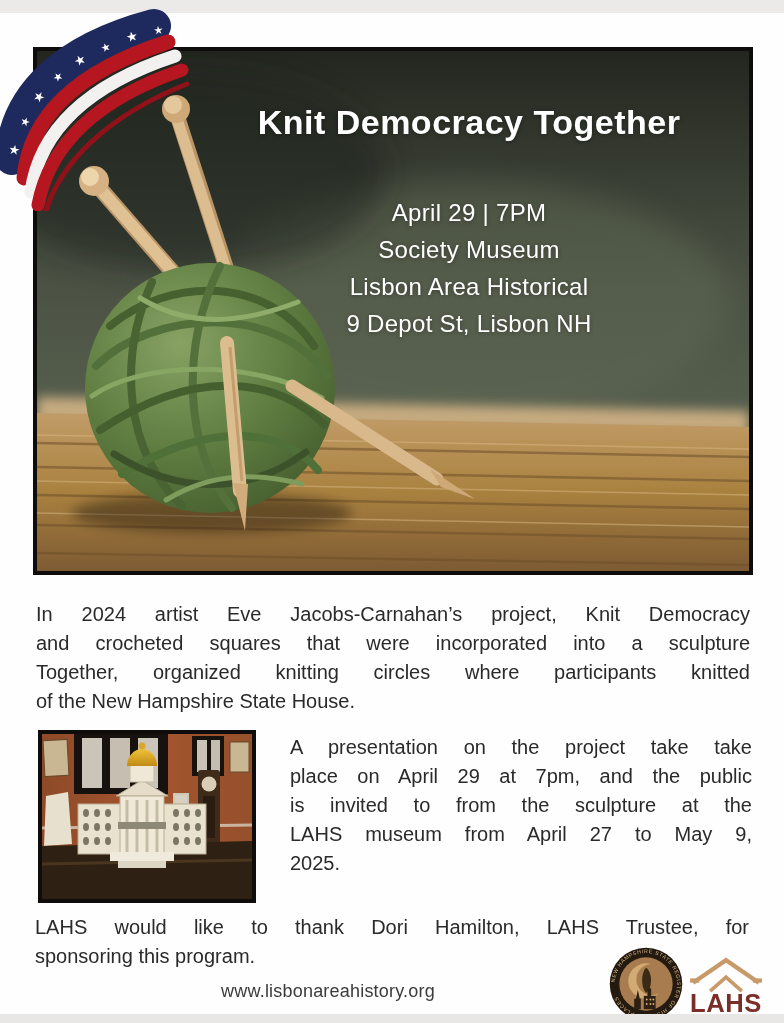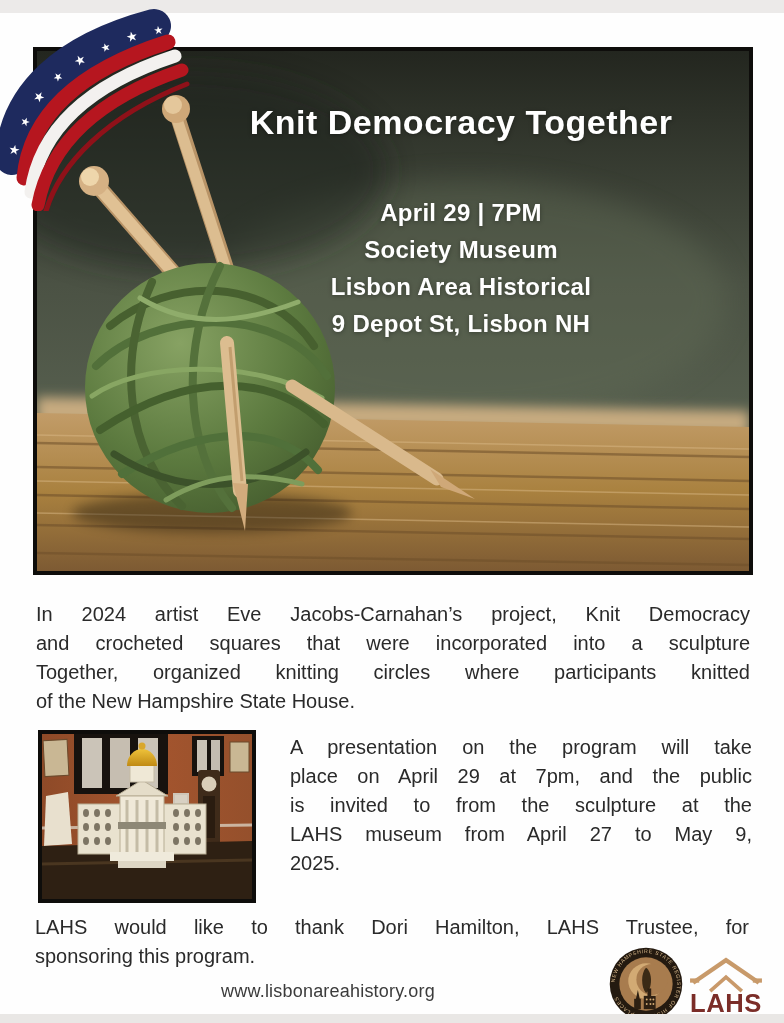--- a/index.html
+++ b/index.html
@@ -5,24 +5,24 @@
   html,body{margin:0;padding:0;background:#ffffff;}
   .page{position:relative;width:784px;height:1023px;background:#fefefe;overflow:hidden;
         font-family:"Liberation Sans", sans-serif;color:#262626;}
   .strip{position:absolute;left:0;width:784px;}
   .strip.top{top:0;height:13px;background:#eceae9;}
   .strip.bottom{top:1014px;height:9px;background:#e9e7e5;}
 
   
   .hero{position:absolute;left:33px;top:47px;width:712px;height:520px;border:4px solid #0e0d0b;}
   .hero svg{display:block;}
-  .hero-text{position:absolute;left:184px;top:52px;width:480px;text-align:center;color:#fff;
+  .hero-text{position:absolute;left:192px;top:52px;width:480px;text-align:center;color:#fff;
              text-shadow:0 1px 4px rgba(0,0,0,.35);}
   .hero-title{font-size:34px;font-weight:bold;letter-spacing:.5px;line-height:1.15;}
-  .hero-details{margin-top:52px;font-size:24px;font-weight:bold;line-height:37px;letter-spacing:.3px;}
+  .hero-details{margin-top:52px;font-size:24px;font-weight:normal;line-height:37px;letter-spacing:.3px;}
 
   .flag{position:absolute;left:0px;top:6px;width:205px;height:205px;}
 
   
   .para{position:absolute;font-size:20px;line-height:29px;color:#2a2a2a;}
   .jl{text-align:justify;text-align-last:justify;}
   .jl-end{text-align:left;text-align-last:left;}
   .para1{left:36px;top:600px;width:714px;}
   .para2{left:290px;top:733px;width:462px;}
   .para3{left:35px;top:913px;width:714px;}
@@ -241,21 +241,21 @@
         <rect x="88" y="30" width="24" height="18" fill="#efe8d6" stroke="#c5bca6"></rect>
         <path d="M 85,32 A 15,17 0 1 1 115,32 Z" fill="url(#domeG)"></path>
         <circle cx="100" cy="12" r="3.5" fill="#d9a72c"></circle>
         <rect x="68" y="118" width="64" height="9" fill="#efeadb"></rect>
         <rect x="76" y="127" width="48" height="7" fill="#ddd6c4"></rect>
       </g>
     </svg>
   </div>
 
   <div class="para para2">
-    <div class="jl">A presentation on the program will take</div>
+    <div class="jl">A presentation on the project take take</div>
     <div class="jl">place on April 29 at 7pm, and the public</div>
     <div class="jl">is invited to from the sculpture at the</div>
     <div class="jl">LAHS museum from April 27 to May 9,</div>
     <div class="jl-end">2025.</div>
   </div>
 
   <div class="para para3">
     <div class="jl">LAHS would like to thank Dori Hamilton, LAHS Trustee, for</div>
     <div class="jl-end">sponsoring this program.</div>
   </div>

